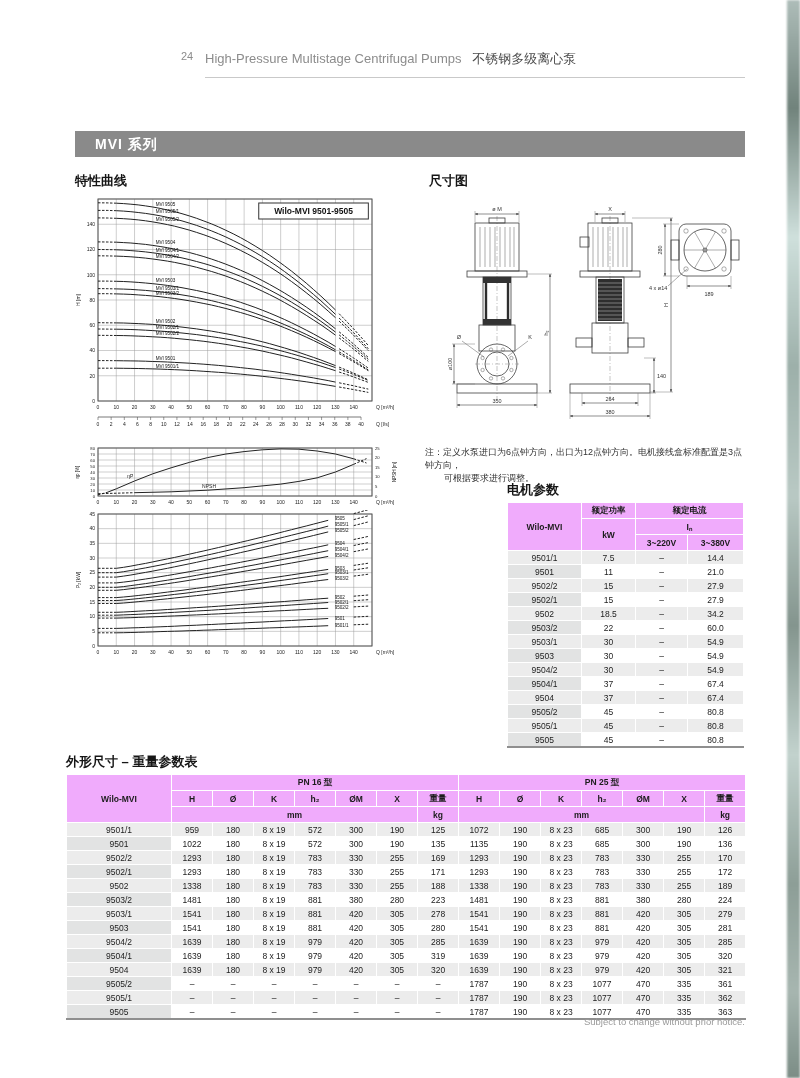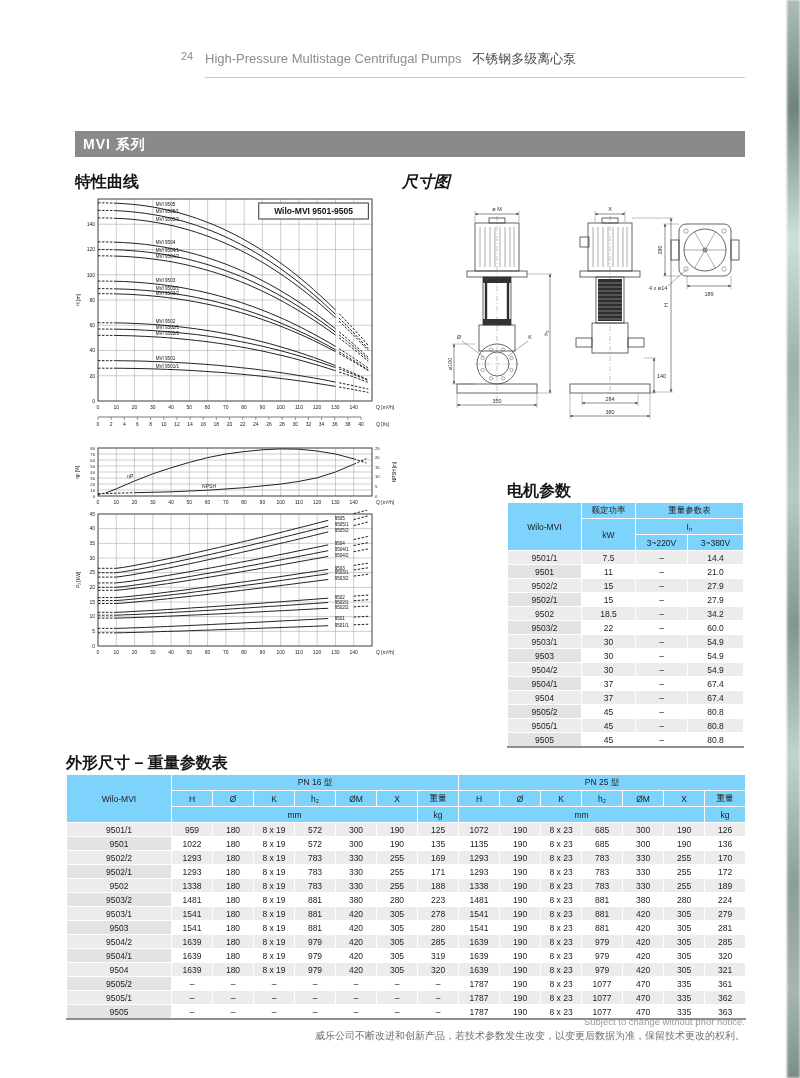--- a/index.html
+++ b/index.html
@@ -7,38 +7,38 @@
         font-family:"Liberation Sans",sans-serif;overflow:hidden;}
   .photo-strip{position:absolute;right:0;top:0;width:13px;height:1078px;
     background:linear-gradient(180deg,#aebdb9 0%,#71837c 10%,#cfe0dc 22%,#9db0aa 34%,
       #b9c9c4 46%,#84958e 58%,#c2d2cd 70%,#8d9e97 82%,#a7b6b0 92%,#7c8d86 100%);
     filter:blur(1px);}
   .pageno{position:absolute;left:181px;top:50px;font-size:11px;color:#8c8c8c;}
   .doctitle{position:absolute;left:205px;top:50px;font-size:13px;color:#8c8c8c;}
   .doctitle .zh{color:#4d4d4d;margin-left:7px;}
   .hr{position:absolute;left:205px;top:77px;width:540px;height:1px;background:#c9c9c9;}
   .banner{position:absolute;left:75px;top:131px;width:670px;height:26px;background:#8a8a8a;
-    color:#fff;font-size:14px;font-weight:bold;line-height:26px;padding-left:8px;
+    color:#fff;font-size:14px;font-weight:bold;line-height:26px;padding-left:20px;
     box-sizing:border-box;letter-spacing:1px;}
-  .h2{position:absolute;font-size:16px;font-weight:bold;color:#161616;}
+  .h2{position:absolute;font-size:13px;font-weight:bold;color:#161616;}
   .chart{position:absolute;background:#fff;}
   .note{position:absolute;left:425px;top:446px;width:322px;font-size:9px;color:#333;
     line-height:13px;}
   .note .indent{margin-left:19px;}
   table{border-collapse:collapse;table-layout:fixed;}
   th,td{border:1px solid #ffffff;padding:0;text-align:center;font-size:8.5px;
     color:#1c1c1c;overflow:hidden;white-space:nowrap;}
-  thead th{background:#7dd3fc;font-weight:normal;height:15px;}
+  thead th{background:#f0abfc;font-weight:bold;height:15px;}
   tbody td{height:13px;background:#fff;}
   tbody tr.odd td{background:#ececec;}
   tbody td.model{background:#e2e3e3;}
   tbody tr:last-child td{border-bottom:2px solid #8f8f8f;}
   .motor-wrap{position:absolute;left:507px;top:502px;}
   .dims-wrap{position:absolute;left:66px;top:774px;}
-  .footer{position:absolute;right:55px;top:1016px;text-align:right;}
+  .footer{position:absolute;right:55px;top:1016px;text-align:center;}
   .footer .en{font-size:9.5px;color:#9a9a9a;}
   .footer .zh{font-size:10px;color:#707070;margin-top:2px;}
   .drawing{position:absolute;left:425px;top:192px;}
   .o{fill:none;stroke:#3f3f3f;stroke-width:0.8;}
   .thin{fill:none;stroke:#5a5a5a;stroke-width:0.5;}
   .dim{stroke:#444;stroke-width:0.6;}
   .ext{stroke:#7a7a7a;stroke-width:0.5;}
   .cl{stroke:#8a8a8a;stroke-width:0.5;stroke-dasharray:5 2 1 2;}
   .dt{font-size:5.5px;fill:#333;}
 </style>
@@ -50,21 +50,21 @@
   <div class="pageno">24</div>
   <div class="doctitle">
     <span>High-Pressure Multistage Centrifugal Pumps</span>
     <span class="zh">不锈钢多级离心泵</span>
   </div>
   <div class="hr"></div>
 
   <div class="banner">MVI 系列</div>
 
   <div class="h2" style="left:75px;top:172px;">特性曲线</div>
-  <div class="h2" style="left:402px;top:172px;font-style:italic;">尺寸图</div>
+  <div class="h2" style="left:429px;top:172px;">尺寸图</div>
 
   <svg id="chartHQ" class="chart" style="left:72px;top:193px;" width="330" height="252" viewBox="0 0 330 252">
       <line x1="26" y1="6" x2="26" y2="208" stroke="#9c9c9c" stroke-width="0.5"></line>
       <line x1="44.266666666666666" y1="6" x2="44.266666666666666" y2="208" stroke="#9c9c9c" stroke-width="0.5"></line>
       <line x1="62.53333333333333" y1="6" x2="62.53333333333333" y2="208" stroke="#9c9c9c" stroke-width="0.5"></line>
       <line x1="80.8" y1="6" x2="80.8" y2="208" stroke="#9c9c9c" stroke-width="0.5"></line>
       <line x1="99.06666666666666" y1="6" x2="99.06666666666666" y2="208" stroke="#9c9c9c" stroke-width="0.5"></line>
       <line x1="117.33333333333333" y1="6" x2="117.33333333333333" y2="208" stroke="#9c9c9c" stroke-width="0.5"></line>
       <line x1="135.6" y1="6" x2="135.6" y2="208" stroke="#9c9c9c" stroke-width="0.5"></line>
       <line x1="153.86666666666667" y1="6" x2="153.86666666666667" y2="208" stroke="#9c9c9c" stroke-width="0.5"></line>
@@ -502,36 +502,40 @@
       <text class="dt" x="237" y="58" text-anchor="middle" transform="rotate(-90 237 58)">280</text>
       <line class="ext" x1="262" y1="84" x2="262" y2="97"></line>
         <line class="ext" x1="306" y1="84" x2="306" y2="97"></line>
       <line class="dim" x1="262" y1="94" x2="306" y2="94" marker-start="url(#ar)" marker-end="url(#ar)"></line>
       <text class="dt" x="284" y="104" text-anchor="middle">189</text>
       <text class="dt" x="224" y="98" text-anchor="start">4 x ø14</text>
       <line class="thin" x1="243" y1="94" x2="262" y2="77"></line>
     </g>
   </svg>
 
+  <div class="note">
+    <span>注：</span><span>定义水泵进口为6点钟方向，出口为12点钟方向。电机接线盒标准配置是3点钟方向，</span><br>
+    <span class="indent">可根据要求进行调整。</span>
+  </div>
 
   <div class="h2" style="left:507px;top:481px;">电机参数</div>
 
   <div class="motor-wrap">
     <table class="motor" style="width:236px;">
       <colgroup>
           <col style="width:74px">
           <col style="width:54px">
           <col style="width:52px">
           <col style="width:56px">
         </colgroup>
       <thead>
         <tr>
           <th rowspan="3">Wilo-MVI</th>
           <th>额定功率</th>
-          <th colspan="2">重量参数表</th>
+          <th colspan="2">额定电流</th>
         </tr>
         <tr>
           <th rowspan="2">kW</th>
           <th colspan="2">Iₙ</th>
         </tr>
         <tr>
           <th>3~220V</th>
           <th>3~380V</th>
         </tr>
       </thead>
@@ -899,17 +903,16 @@
             <td>470</td>
             <td>335</td>
             <td>363</td>
           </tr>
         </tbody>
     </table>
   </div>
 
   <div class="footer">
     <div class="en">Subject to change without prior notice.</div>
-    <div class="zh">威乐公司不断改进和创新产品，若技术参数发生改变，以变更后数据为准，保留技术更改的权利。</div>
   </div>
 
   <div class="photo-strip"></div>
 </div>
 
 </body></html>

